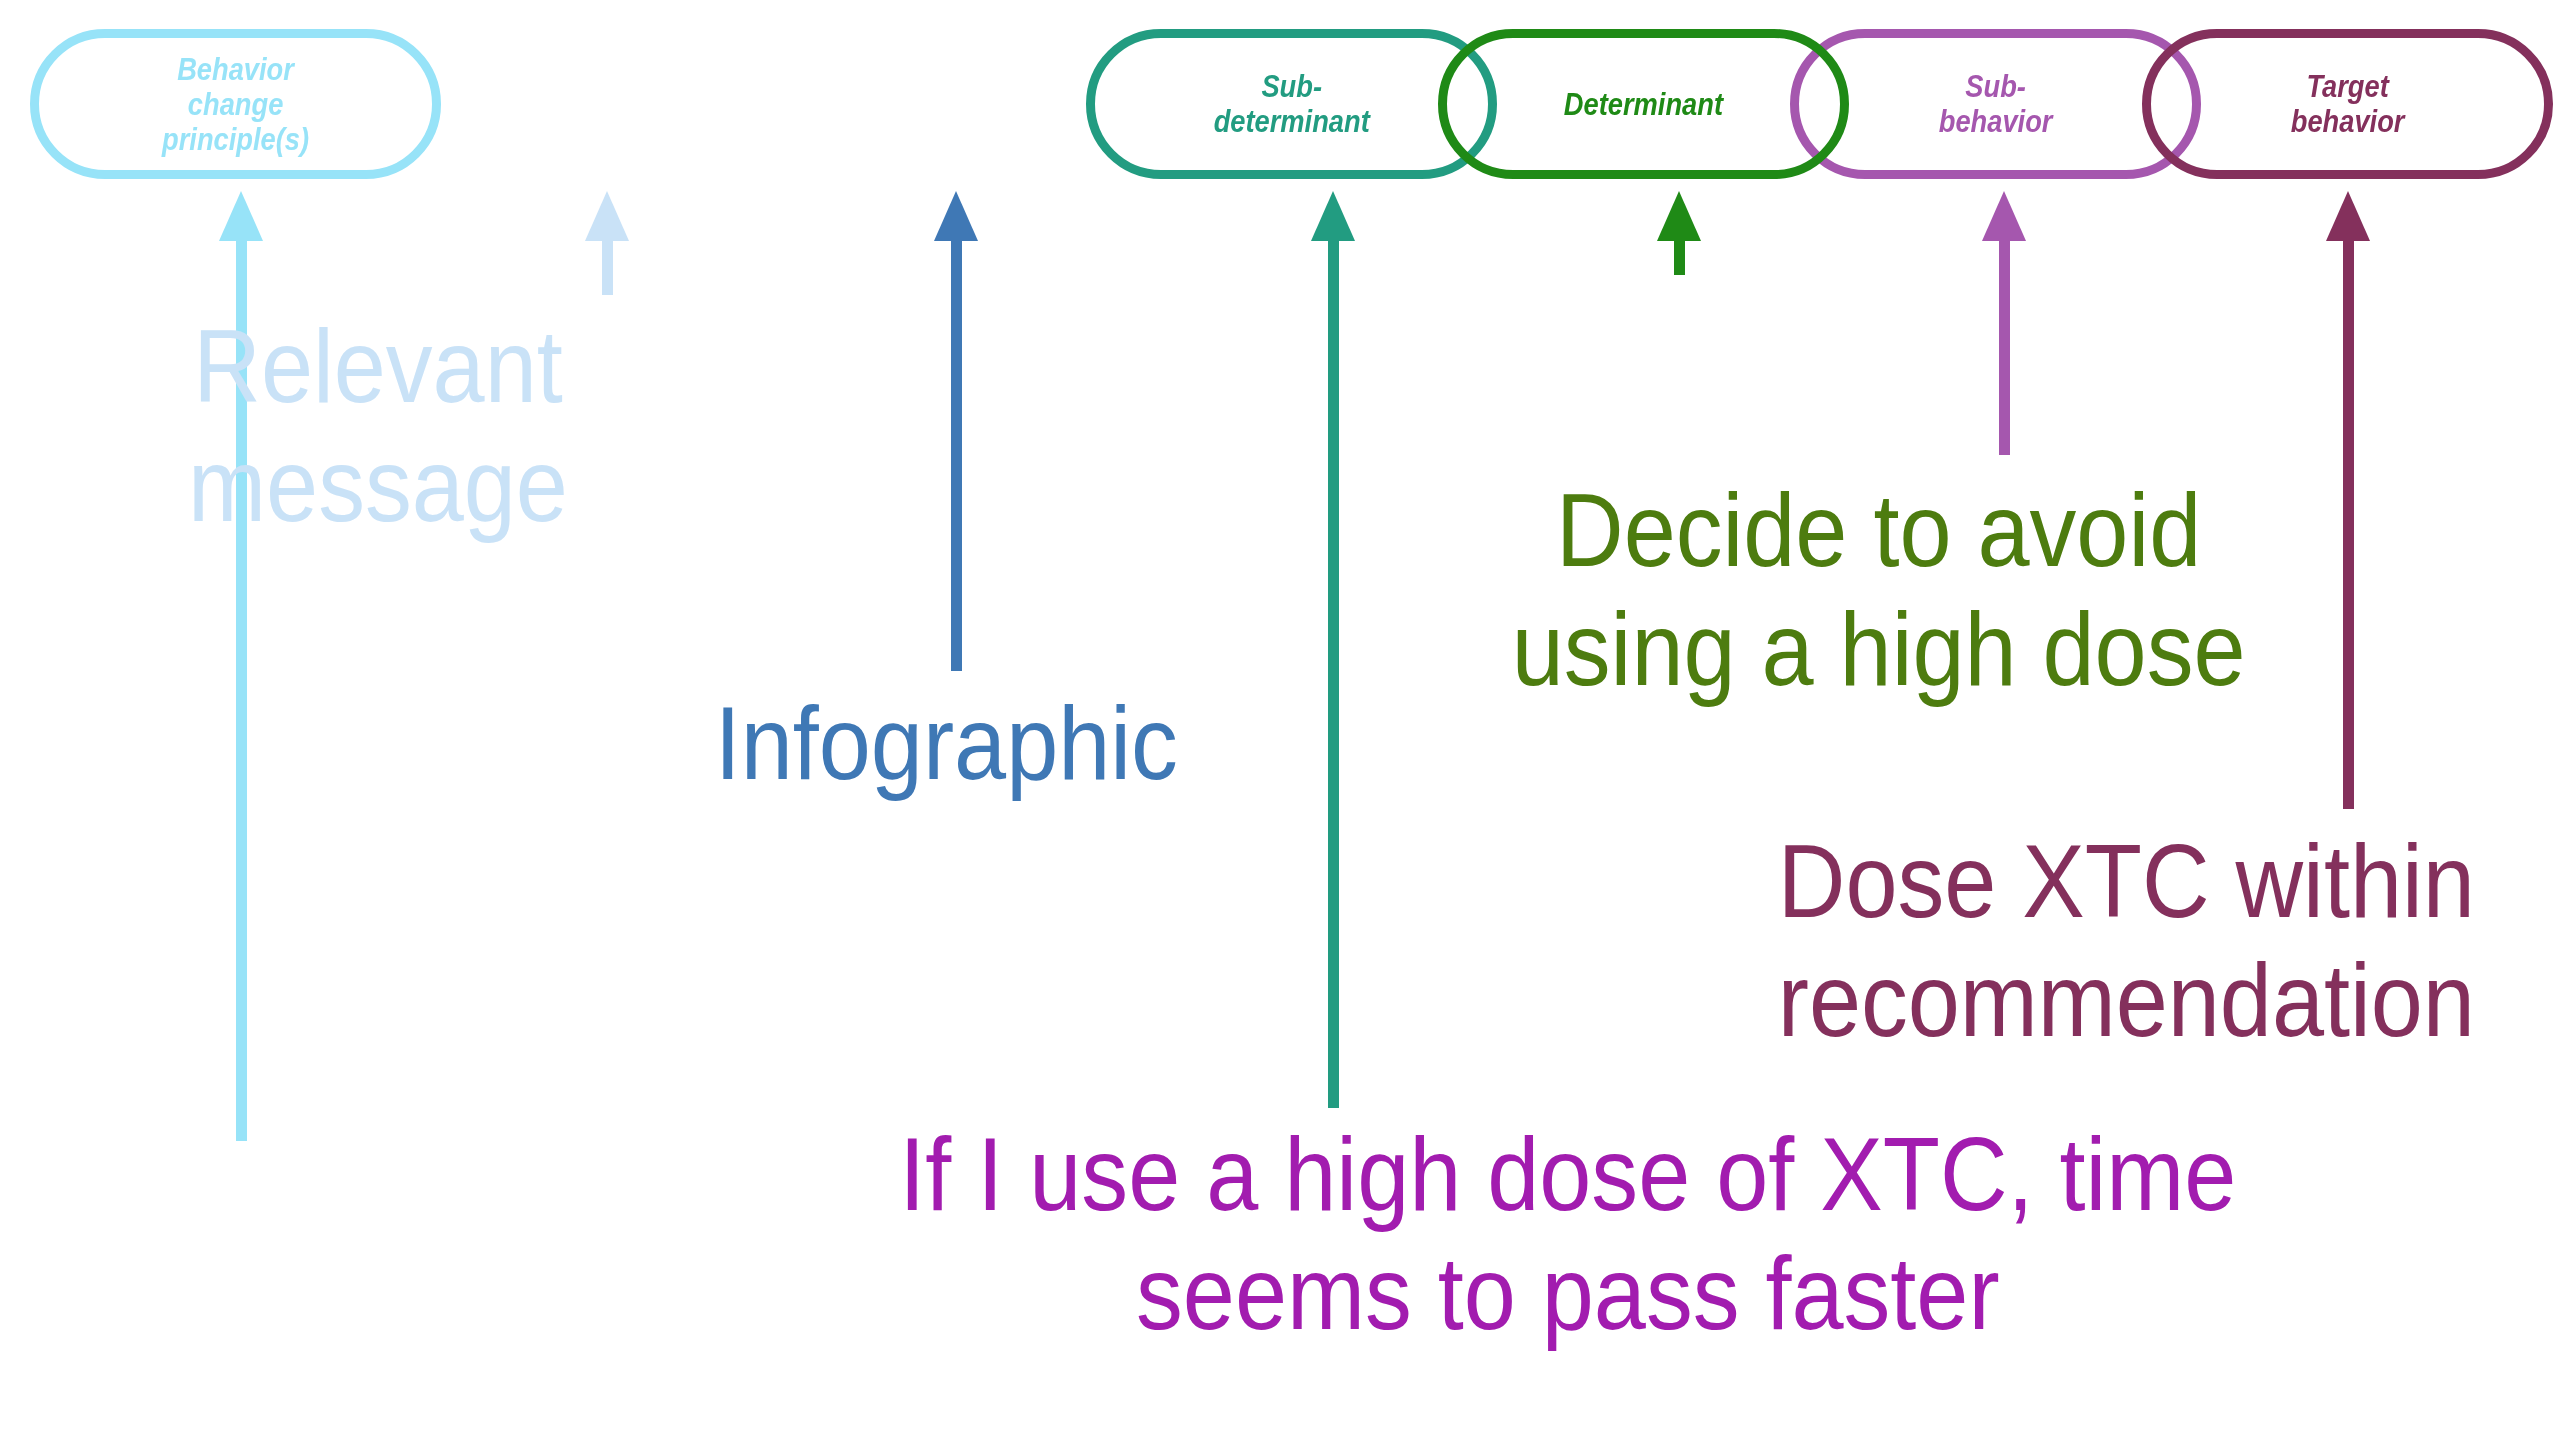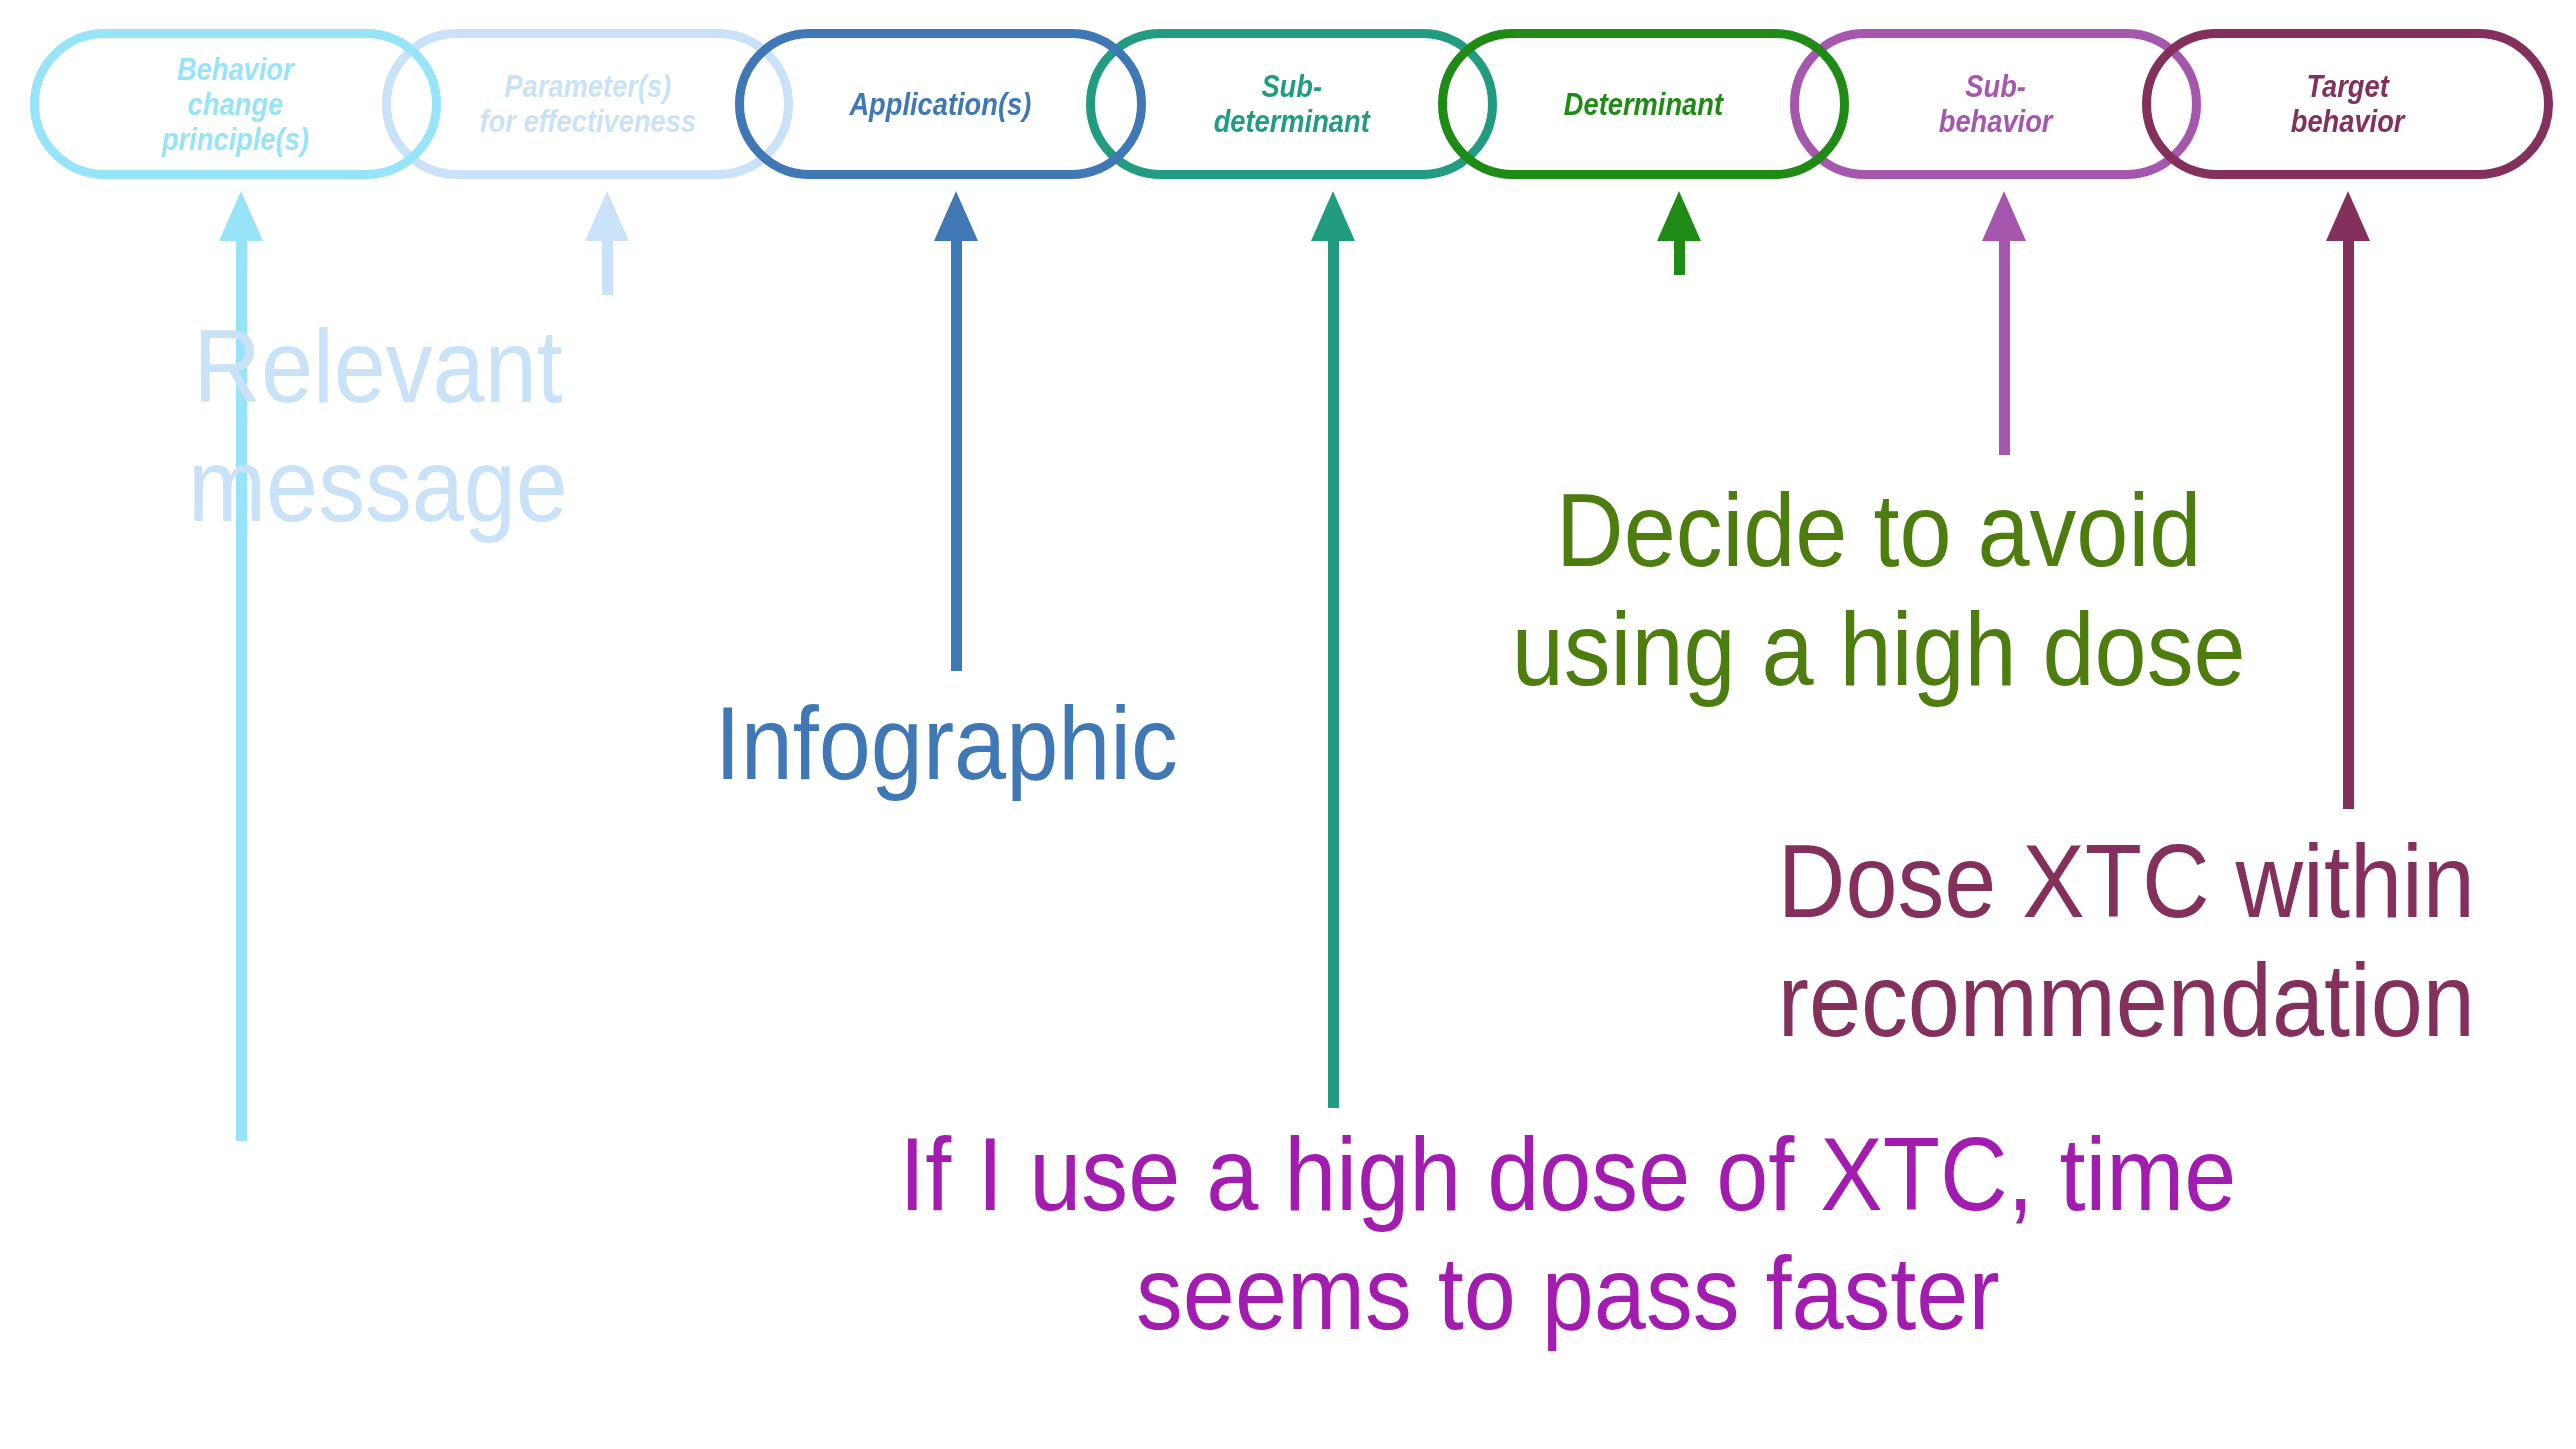--- a/index.html
+++ b/index.html
@@ -80,32 +80,21 @@
 <div class="stage">
 
   <div class="pill over" style="left: 30px; border-color: rgb(151, 227, 248); color: rgb(151, 227, 248);">
     <span class="pill-label">
       <span class="pill-line">Behavior</span>
       <span class="pill-line">change</span>
       <span class="pill-line">principle(s)</span>
     </span>
   </div>
 
-  <div class="pill under" style="left: 382px; border-color: rgb(201, 226, 247); color: rgb(201, 226, 247);">
-    <span class="pill-label">
-      <span class="pill-line">Parameter(s)</span>
-      <span class="pill-line">for effectiveness</span>
-    </span>
-  </div>
 
-  <div class="pill over" style="left: 735px; border-color: rgb(63, 120, 181); color: rgb(63, 120, 181);">
-    <span class="pill-label">
-      <span class="pill-line">Application(s)</span>
-    </span>
-  </div>
 
   <div class="pill under" style="left: 1086px; border-color: rgb(34, 156, 129); color: rgb(34, 156, 129);">
     <span class="pill-label">
       <span class="pill-line">Sub-</span>
       <span class="pill-line">determinant</span>
     </span>
   </div>
 
   <div class="pill over" style="left: 1438px; border-color: rgb(31, 138, 22); color: rgb(31, 138, 22);">
     <span class="pill-label">

